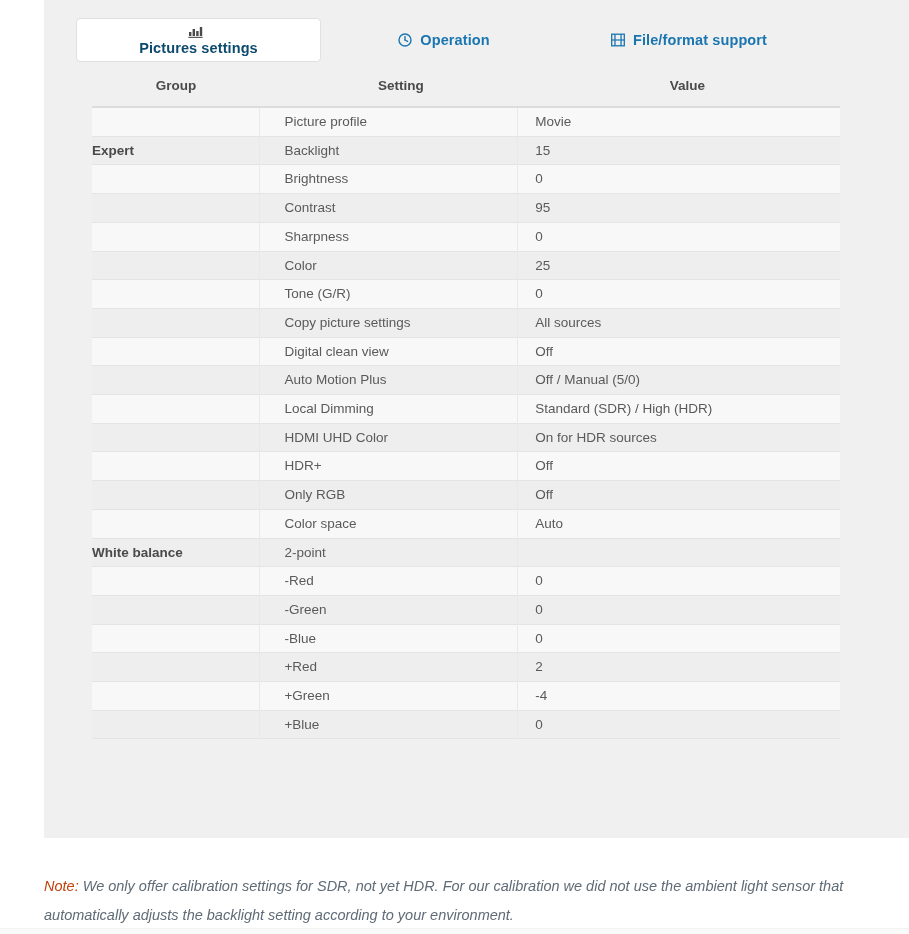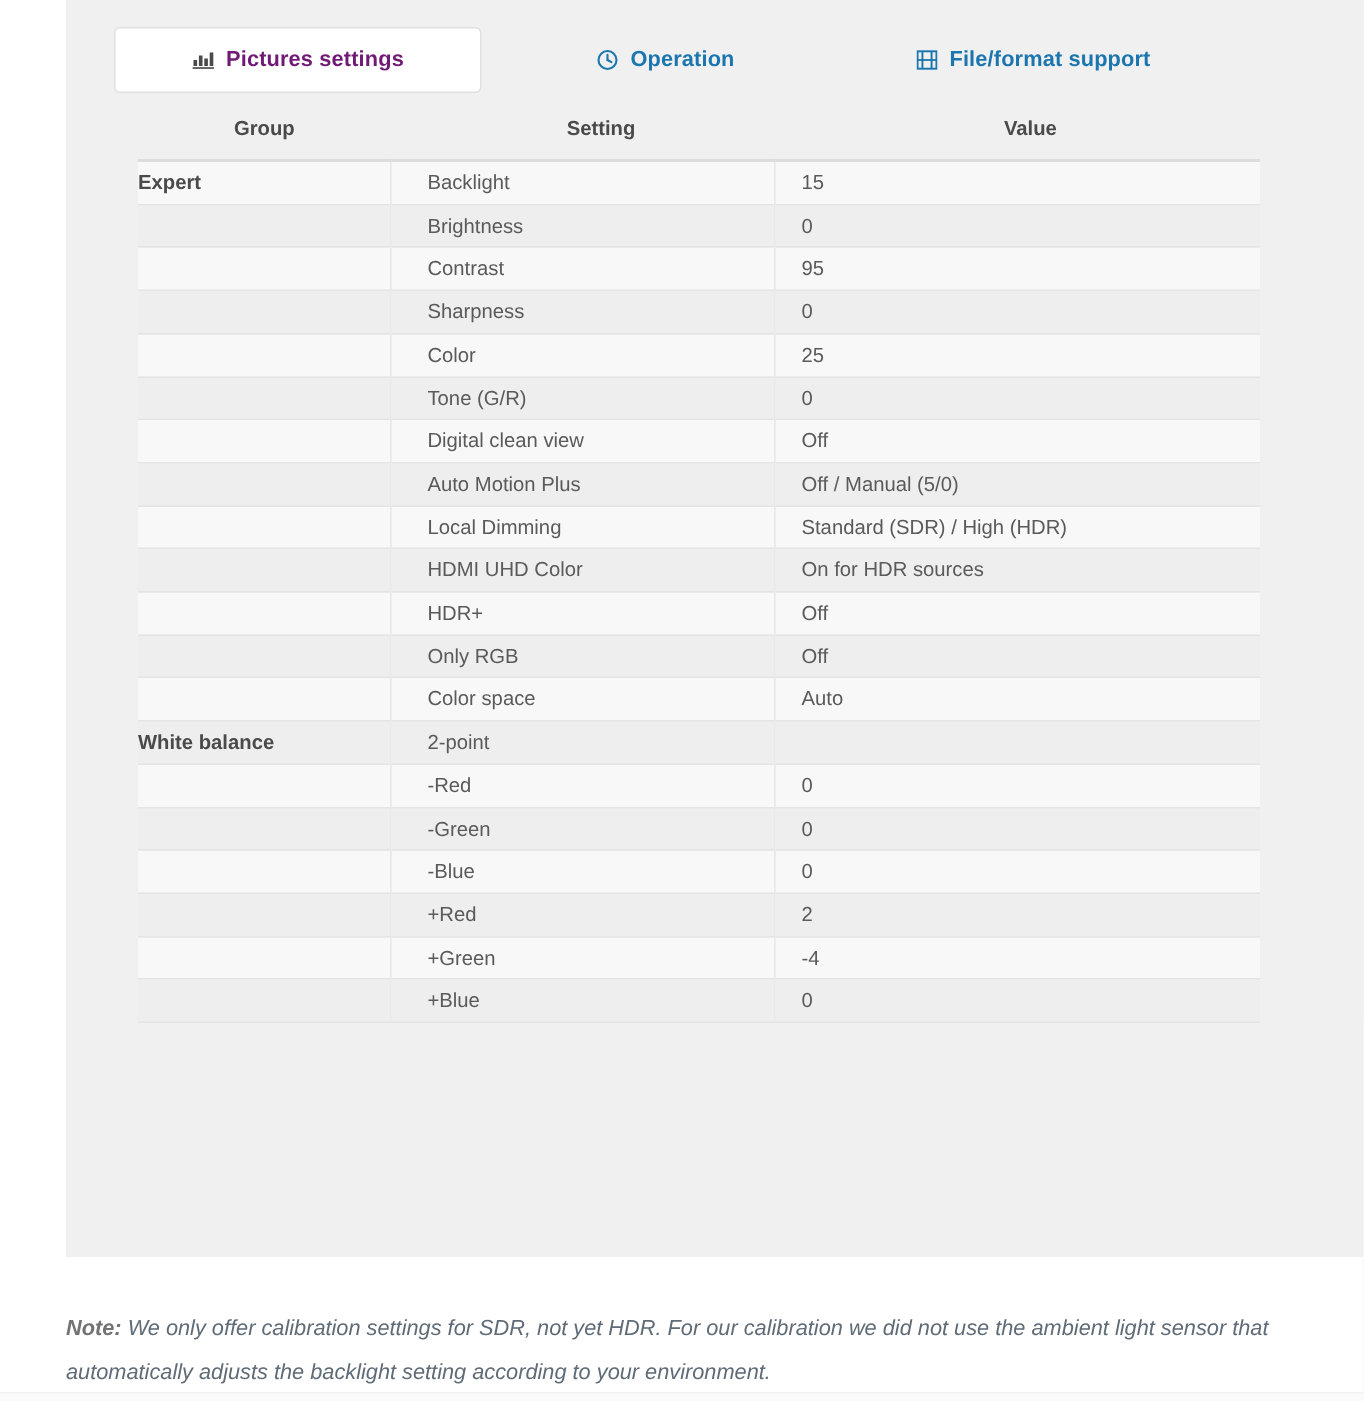--- a/index.html
+++ b/index.html
@@ -50,21 +50,22 @@
     cursor: pointer;
     user-select: none;
     box-sizing: border-box;
     background: transparent;
     border: 1px solid transparent;
     border-radius: 4px;
   }
   .tab.active {
     background: #ffffff;
     border: 1px solid #e0e0e0;
-    color: #701a75;
+    color: #0c4a6e;
+    flex-direction: column;
   }
   .tab .tab-icon {
     display: inline-flex;
     align-items: center;
     justify-content: center;
     width: 16px;
     height: 16px;
     margin-right: 7px;
     position: relative;
     top: 0px;
@@ -118,21 +119,21 @@
   .note {
     position: absolute;
     left: 44px;
     top: 872px;
     width: 828px;
     font-size: 14.5px;
     font-style: italic;
     line-height: 29px;
     color: #5f6b76;
   }
-  .note b { font-style: italic; font-weight: bold; color: #737373; }
+  .note b { font-style: italic; font-weight: normal; color: #c2410c; }
 
   .bottom-strip {
     position: absolute;
     left: 0;
     top: 928px;
     width: 909px;
     height: 6px;
     background: #fafafa;
     border-top: 1px solid #f2f2f2;
   }
@@ -185,20 +186,25 @@
   <table class="settings-table">
     <thead>
       <tr>
         <th class="c-group">Group</th>
         <th class="c-setting">Setting</th>
         <th class="c-value">Value</th>
       </tr>
     </thead>
     <tbody id="table-body">
         <tr>
+          <td class="c-group"></td>
+          <td class="c-setting">Picture profile</td>
+          <td class="c-value">Movie</td>
+        </tr>
+        <tr>
           <td class="c-group">Expert</td>
           <td class="c-setting">Backlight</td>
           <td class="c-value">15</td>
         </tr>
         <tr>
           <td class="c-group"></td>
           <td class="c-setting">Brightness</td>
           <td class="c-value">0</td>
         </tr>
         <tr>
@@ -213,20 +219,25 @@
         </tr>
         <tr>
           <td class="c-group"></td>
           <td class="c-setting">Color</td>
           <td class="c-value">25</td>
         </tr>
         <tr>
           <td class="c-group"></td>
           <td class="c-setting">Tone (G/R)</td>
           <td class="c-value">0</td>
+        </tr>
+        <tr>
+          <td class="c-group"></td>
+          <td class="c-setting">Copy picture settings</td>
+          <td class="c-value">All sources</td>
         </tr>
         <tr>
           <td class="c-group"></td>
           <td class="c-setting">Digital clean view</td>
           <td class="c-value">Off</td>
         </tr>
         <tr>
           <td class="c-group"></td>
           <td class="c-setting">Auto Motion Plus</td>
           <td class="c-value">Off / Manual (5/0)</td>

